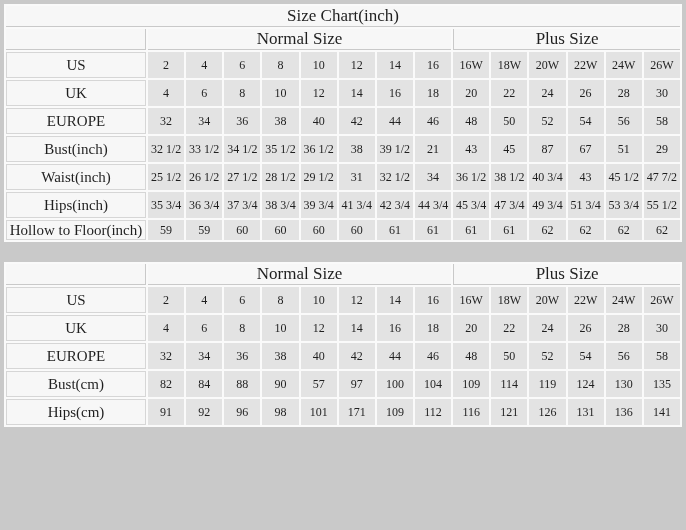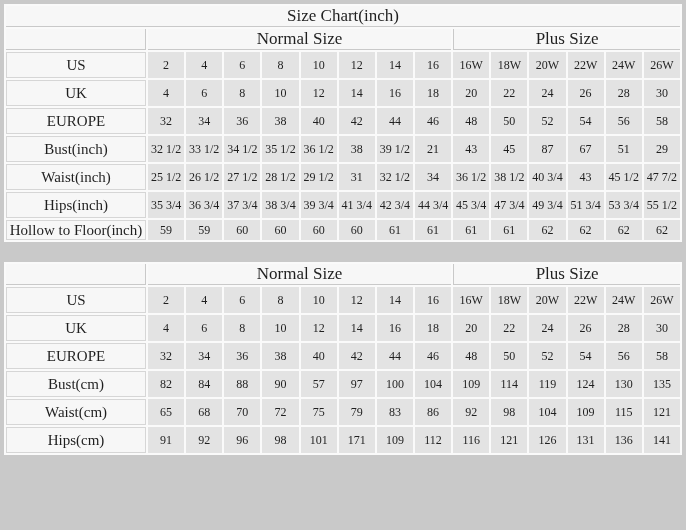--- a/index.html
+++ b/index.html
@@ -313,37 +313,20 @@
             <td class="val">100</td>
             <td class="val">104</td>
             <td class="val">109</td>
             <td class="val">114</td>
             <td class="val">119</td>
             <td class="val">124</td>
             <td class="val">130</td>
             <td class="val">135</td>
           </tr>
           <tr>
-            <td class="row-label">Waist(cm)</td>
-            <td class="val">65</td>
-            <td class="val">68</td>
-            <td class="val">70</td>
-            <td class="val">72</td>
-            <td class="val">75</td>
-            <td class="val">79</td>
-            <td class="val">83</td>
-            <td class="val">86</td>
-            <td class="val">92</td>
-            <td class="val">98</td>
-            <td class="val">104</td>
-            <td class="val">109</td>
-            <td class="val">115</td>
-            <td class="val">121</td>
-          </tr>
-          <tr>
             <td class="row-label">Hips(cm)</td>
             <td class="val">91</td>
             <td class="val">92</td>
             <td class="val">96</td>
             <td class="val">98</td>
             <td class="val">101</td>
             <td class="val">171</td>
             <td class="val">109</td>
             <td class="val">112</td>
             <td class="val">116</td>

